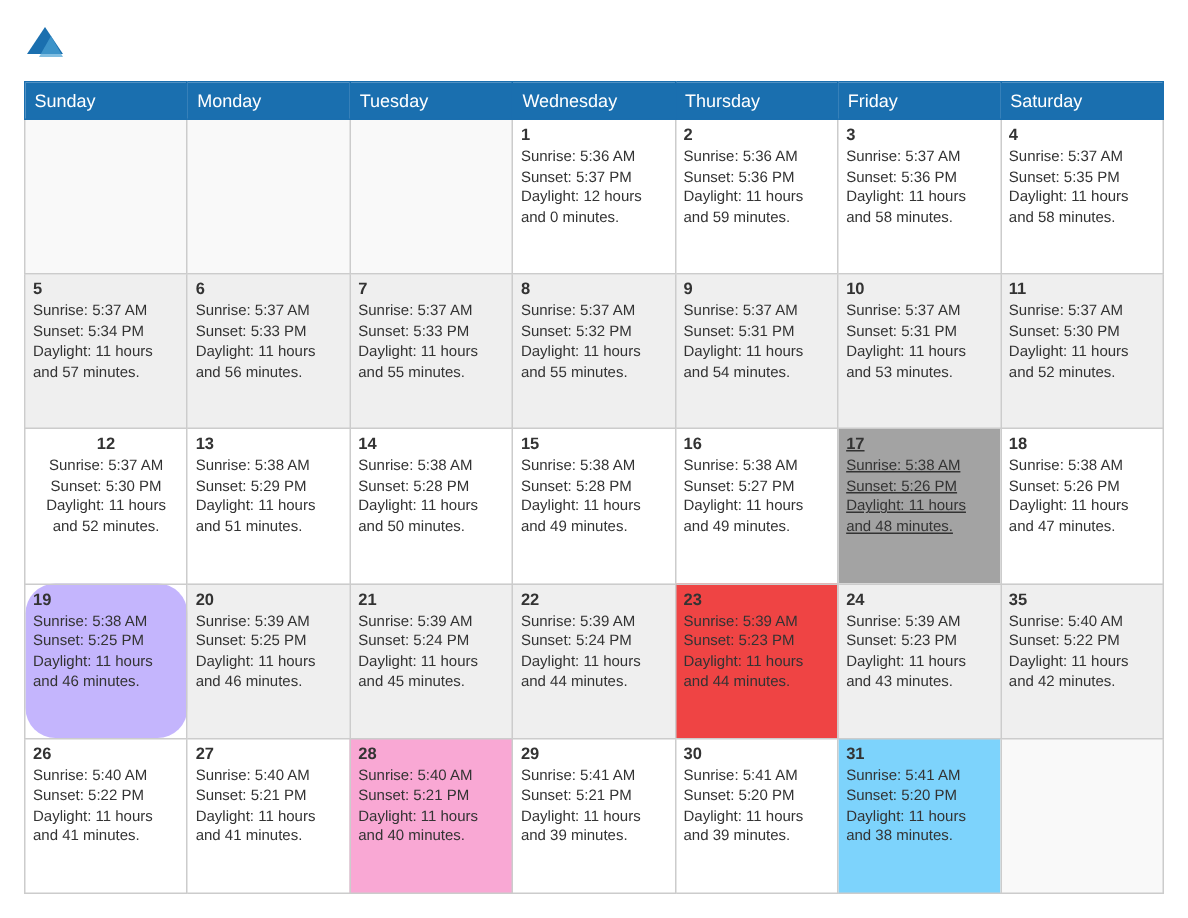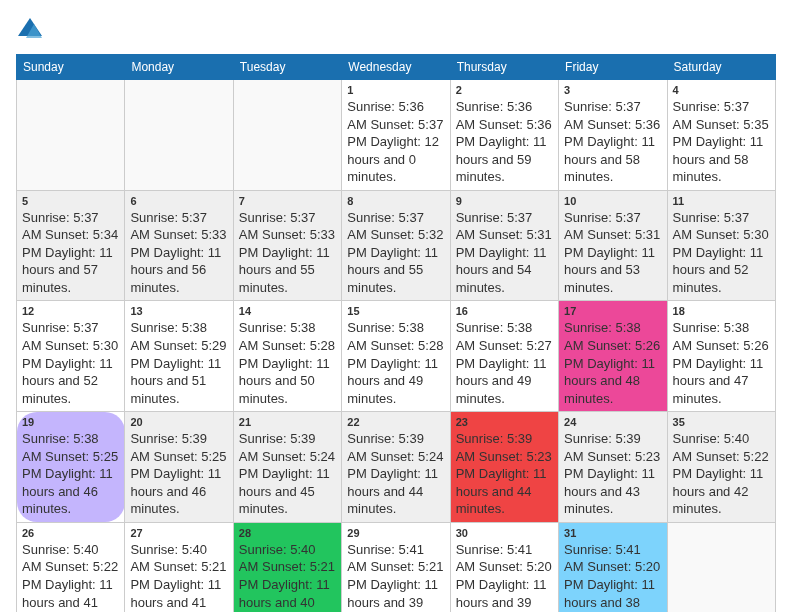--- a/index.html
+++ b/index.html
@@ -83,21 +83,21 @@
     .calendar tr:nth-child(odd) td {
       background: #fff;
     }
     .day-number {
       font-size: 11px;
       font-weight: bold;
       display: block;
       margin-bottom: 2px;
     }
     .day-info {
-      font-size: 13px;
+      font-size: 10px;
       line-height: 1.35;
       color: #333;
     }
     .empty-cell {
       background: #f9f9f9 !important;
     }
     
     .row-odd td { background: #fff; }
     .row-even td { background: #efefef; }
   </style>
@@ -213,21 +213,21 @@
           </td>
           <td style="background: rgb(239, 239, 239);">
             <span class="day-number">11</span>
             <div class="day-info">Sunrise: 5:37 AM
 Sunset: 5:30 PM
 Daylight: 11 hours
 and 52 minutes.</div>
           </td>
         </tr>
         <tr class="row-odd">
-          <td style="background: rgb(255, 255, 255);">
+          <td style="background: rgb(255, 255, 255); text-align: center;">
             <span class="day-number">12</span>
             <div class="day-info">Sunrise: 5:37 AM
 Sunset: 5:30 PM
 Daylight: 11 hours
 and 52 minutes.</div>
           </td>
           <td style="background: rgb(255, 255, 255);">
             <span class="day-number">13</span>
             <div class="day-info">Sunrise: 5:38 AM
 Sunset: 5:29 PM
@@ -248,21 +248,21 @@
 Daylight: 11 hours
 and 49 minutes.</div>
           </td>
           <td style="background: rgb(255, 255, 255);">
             <span class="day-number">16</span>
             <div class="day-info">Sunrise: 5:38 AM
 Sunset: 5:27 PM
 Daylight: 11 hours
 and 49 minutes.</div>
           </td>
-          <td style="background: #ec4899;">
+          <td style="background: #a3a3a3; text-decoration: underline;">
             <span class="day-number">17</span>
             <div class="day-info">Sunrise: 5:38 AM
 Sunset: 5:26 PM
 Daylight: 11 hours
 and 48 minutes.</div>
           </td>
           <td style="background: rgb(255, 255, 255);">
             <span class="day-number">18</span>
             <div class="day-info">Sunrise: 5:38 AM
 Sunset: 5:26 PM
@@ -329,21 +329,21 @@
 Daylight: 11 hours
 and 41 minutes.</div>
           </td>
           <td style="background: rgb(255, 255, 255);">
             <span class="day-number">27</span>
             <div class="day-info">Sunrise: 5:40 AM
 Sunset: 5:21 PM
 Daylight: 11 hours
 and 41 minutes.</div>
           </td>
-          <td style="background: #22c55e;">
+          <td style="background: #f9a8d4;">
             <span class="day-number">28</span>
             <div class="day-info">Sunrise: 5:40 AM
 Sunset: 5:21 PM
 Daylight: 11 hours
 and 40 minutes.</div>
           </td>
           <td style="background: rgb(255, 255, 255);">
             <span class="day-number">29</span>
             <div class="day-info">Sunrise: 5:41 AM
 Sunset: 5:21 PM

